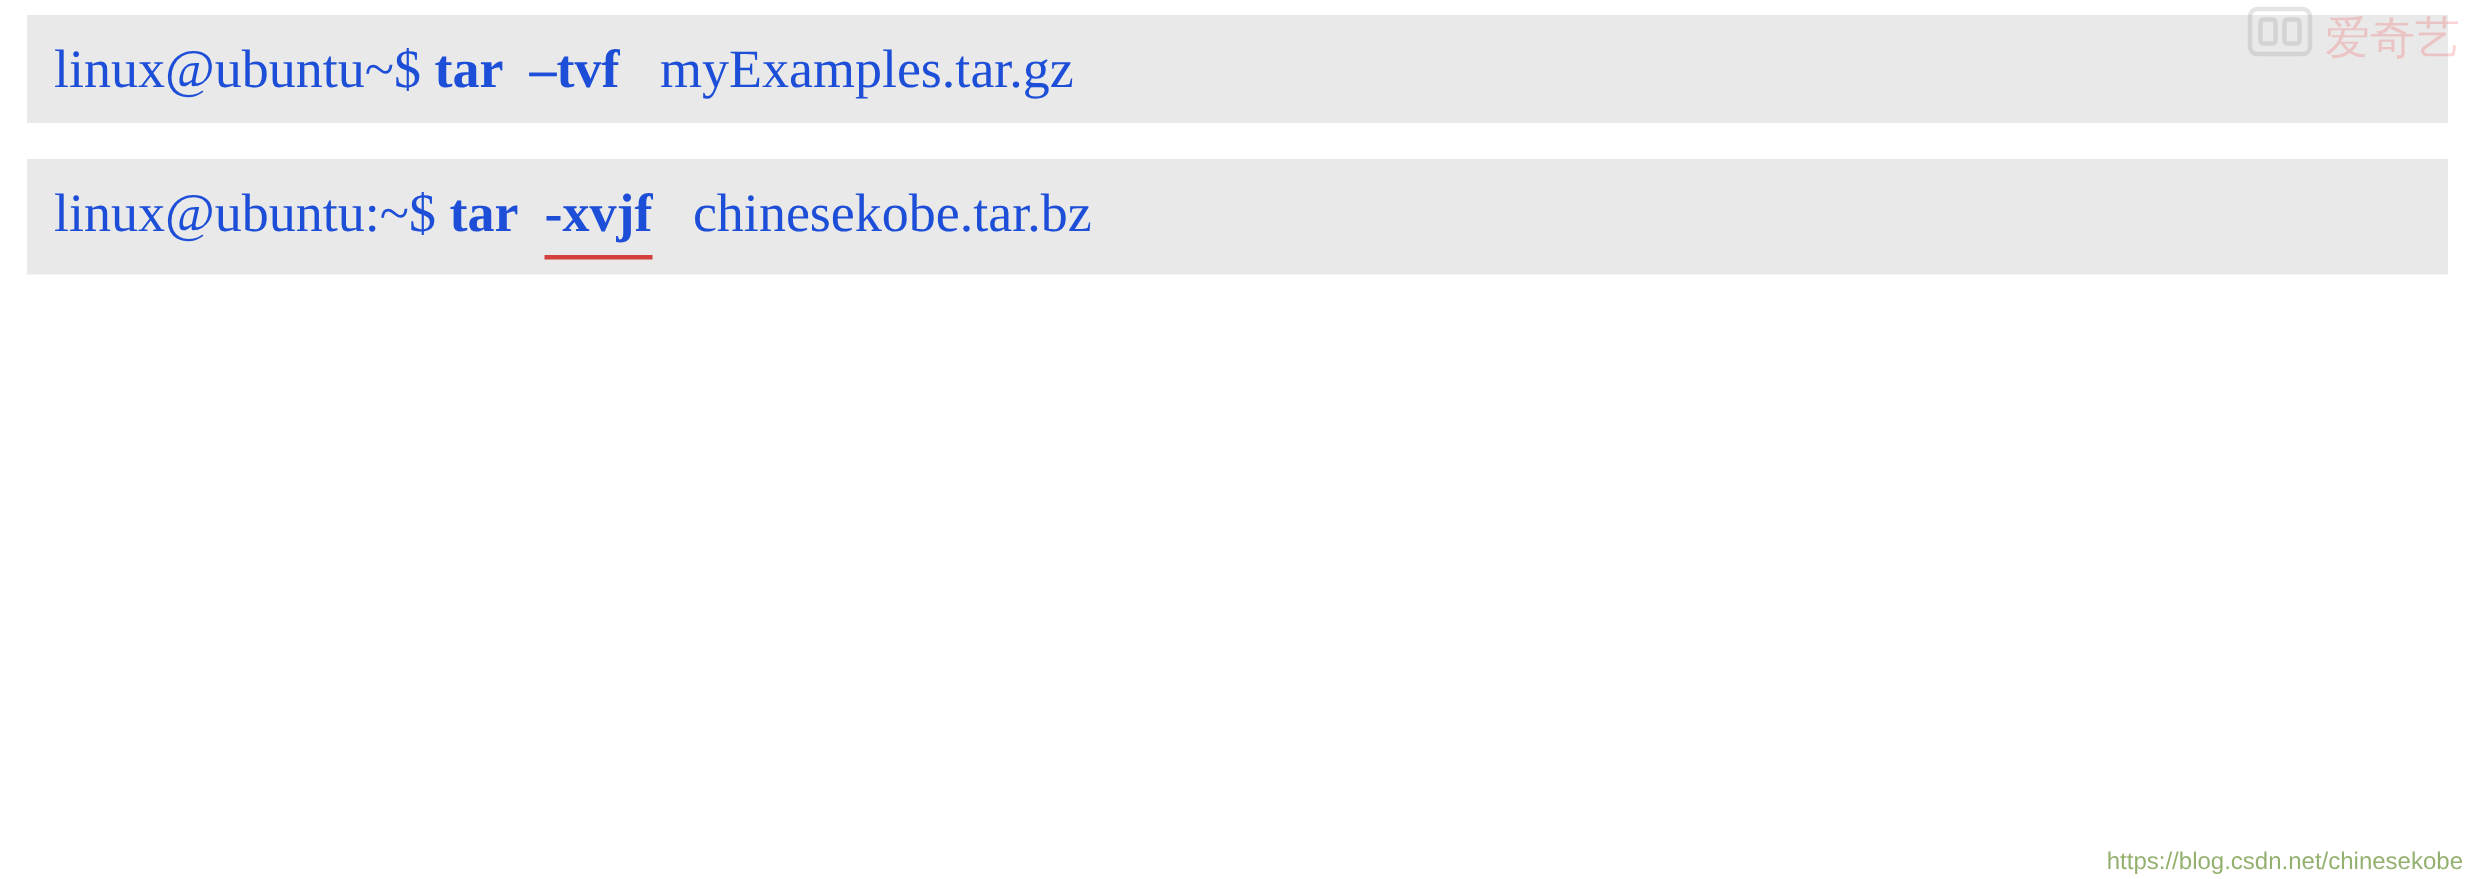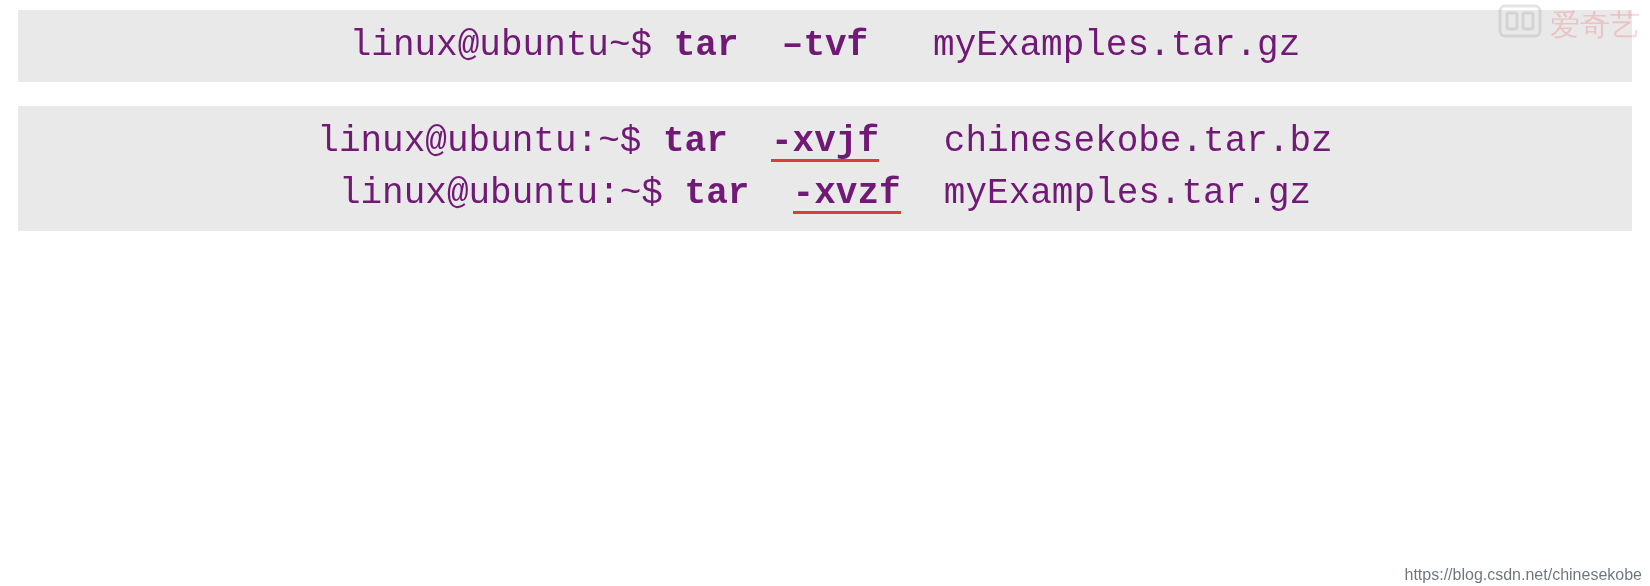--- a/index.html
+++ b/index.html
@@ -21,36 +21,35 @@
     font-size: 38px;
     line-height: 1.35;
     margin: 0 0 18px 0;
     font-family: "SimSun", "Songti SC", "Noto Serif CJK SC", serif;
     letter-spacing: 1px;
   }
   .codeblock {
     background: #e9e9e9;
     padding: 10px 18px 10px 18px;
     margin: 0 0 24px 0;
-    font-family: Liberation Mono, monospace;
+    font-family: Liberation Serif, serif;
     font-size: 36px;
     line-height: 1.45;
-    color: #701a75;
-    text-align: center;
+    color: #1d4ed8;
   }
   .codeblock .line {
     white-space: pre;
   }
   .codeblock .bold {
     font-weight: 700;
   }
   .underline-red {
     display: inline-block;
     border-bottom: 3px solid #d4403c;
-    padding-bottom: 0px;
+    padding-bottom: 11px;
     line-height: 0.9;
   }
   .watermark-logo {
     position: absolute;
     top: 4px;
     right: 10px;
     opacity: 0.22;
     font-size: 30px;
     color: #ef4444;
     font-family: sans-serif;
@@ -63,21 +62,21 @@
   .watermark-logo .brackets {
     font-weight: bold;
     font-size: 34px;
     letter-spacing: -2px;
   }
   .watermark-footer {
     position: absolute;
     bottom: 2px;
     right: 8px;
     font-size: 16px;
-    color: #0f172a;
+    color: #4d7c0f;
     font-family: sans-serif;
     opacity: 0.6;
     pointer-events: none;
     user-select: none;
   }
 </style>
 </head>
 <body>
 
 <div class="watermark-logo">
@@ -94,18 +93,17 @@
 <div class="page">
 
 
   <div class="codeblock">
     <div class="line"><span>linux@ubuntu~$ </span><span class="bold">tar</span><span class="bold"> &nbsp;</span><span class="bold">–tvf</span>   <span>myExamples.tar.gz</span></div>
   </div>
 
 
   <div class="codeblock">
     <div class="line"><span>linux@ubuntu:~$ </span><span class="bold">tar</span><span class="bold"> &nbsp;</span><span class="bold underline-red">-xvjf</span>   <span>chinesekobe.tar.bz</span></div>
-    <div class="line"><span>linux@ubuntu:~$ </span><span class="bold">tar</span><span class="bold"> &nbsp;</span><span class="bold underline-red">-xvzf</span>  <span>myExamples.tar.gz</span></div>
   </div>
 
 </div>
 
 <div class="watermark-footer">https://blog.csdn.net/chinesekobe</div>
 
 </body></html>

